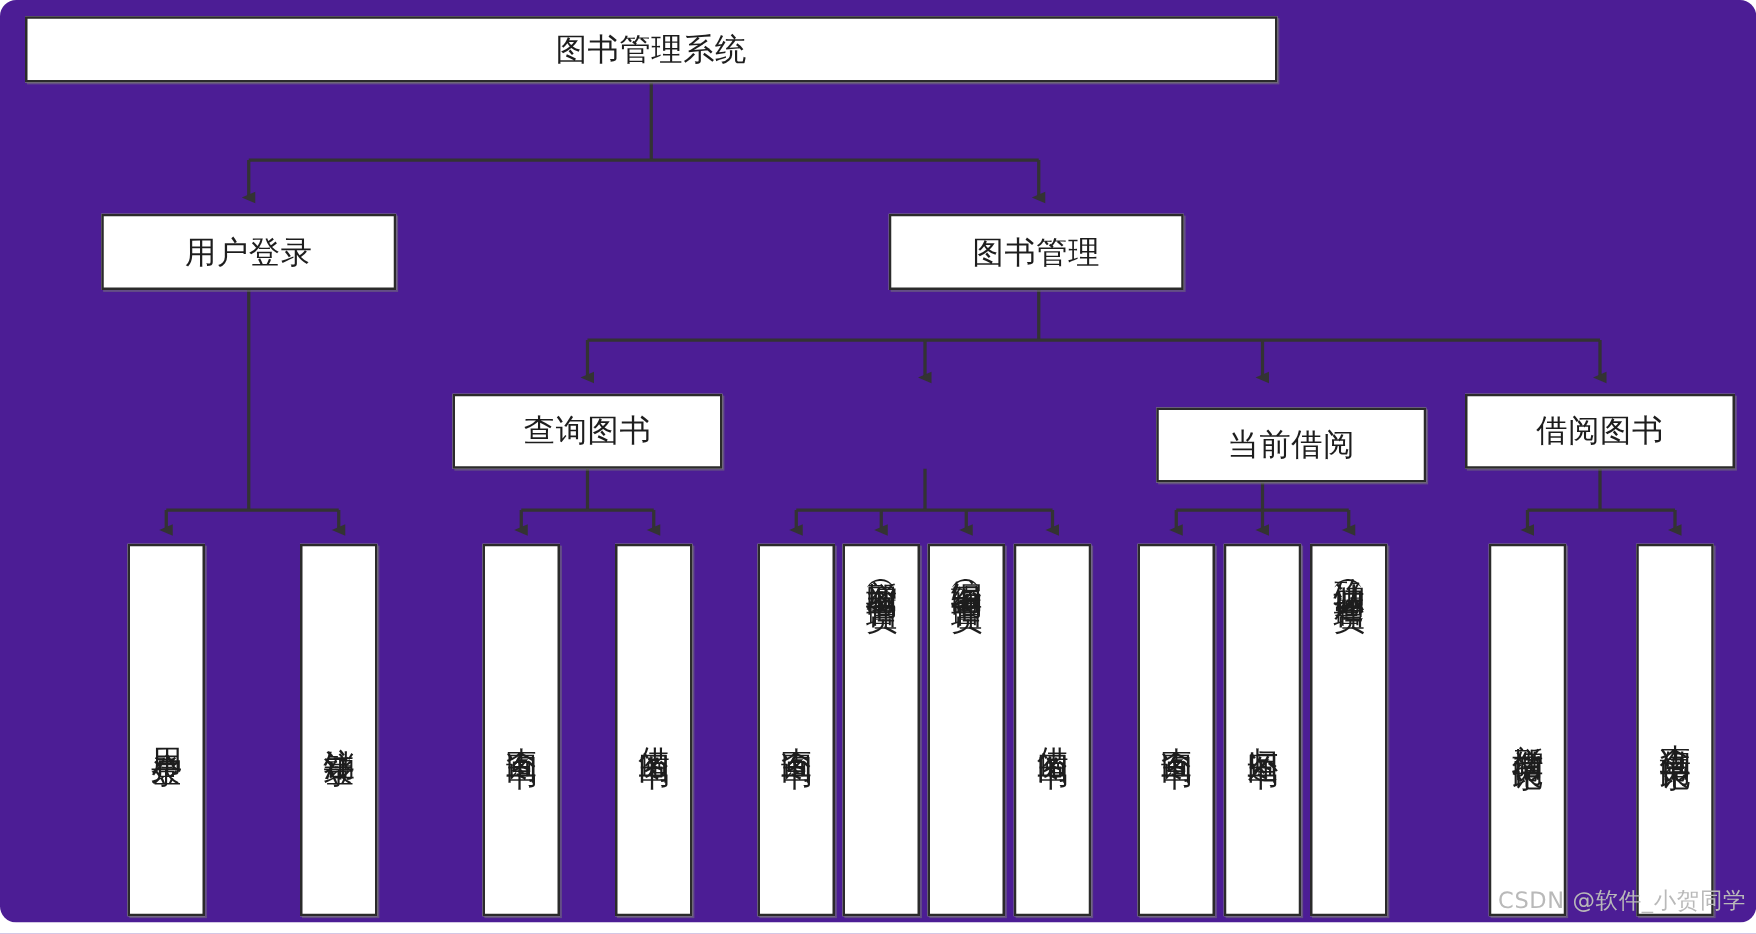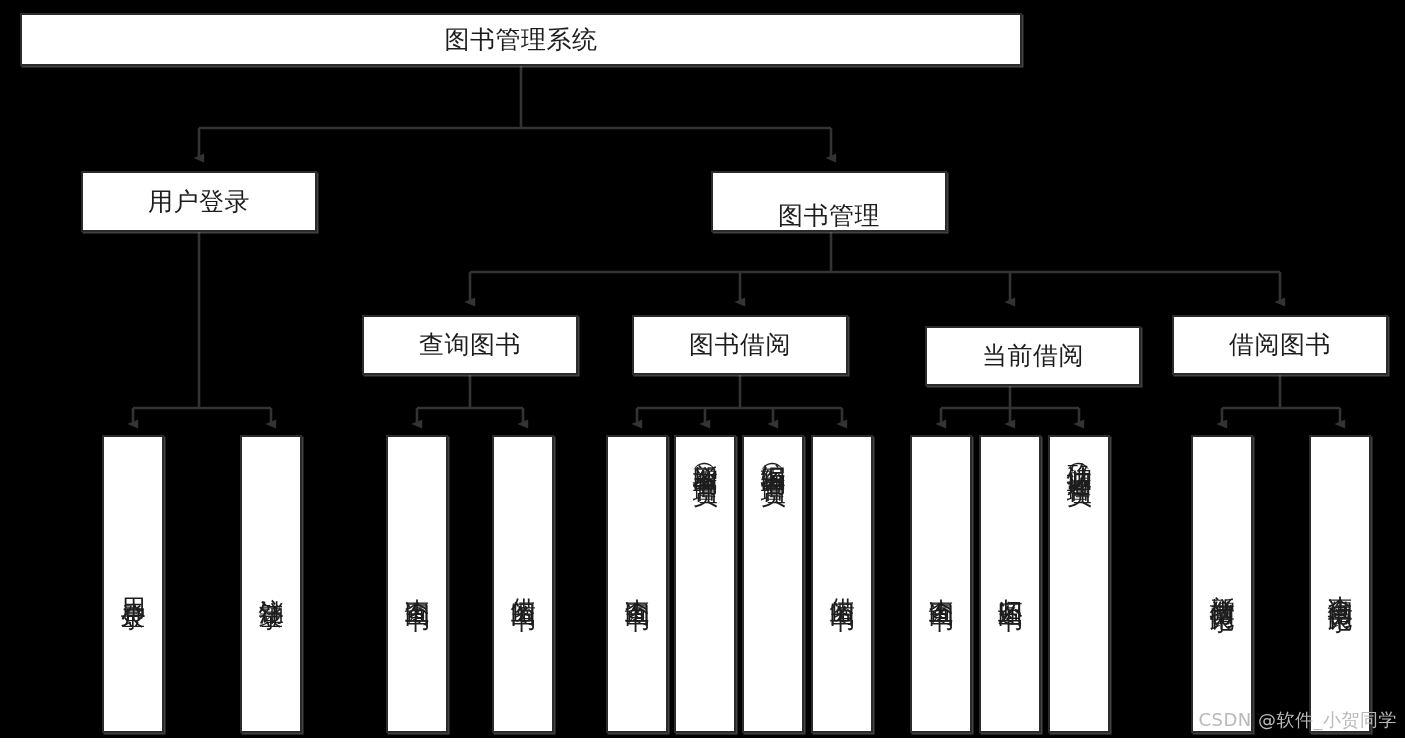--- a/index.html
+++ b/index.html
@@ -7,22 +7,23 @@
     padding: 0;
     background: #ffffff;
   }
   body {
     font-family: "DejaVu Sans", "Liberation Sans", sans-serif;
   }
   #canvas {
     position: relative;
     width: 1405px;
     height: 738px;
-    background: #000000;
+    background: #4c1d95;
     overflow: hidden;
+    border-radius: 13px;
   }
   #edges {
     position: absolute;
     left: 0;
     top: 0;
     width: 1405px;
     height: 747px;
     pointer-events: none;
   }
   .node {
@@ -133,29 +134,26 @@
     </g>
   </svg>
 
   <div class="node horiz root" style="left:20px; top:13px; width:1002px; height:53px;">
     <span class="node-label">图书管理系统</span>
   </div>
 
   <div class="node horiz" style="left:81px; top:171px; width:236px; height:61px;">
     <span class="node-label">用户登录</span>
   </div>
-  <div class="node horiz" style="left:711px; top:171px; width:236px; height:61px;align-items:flex-end;">
+  <div class="node horiz" style="left:711px; top:171px; width:236px; height:61px;">
     <span class="node-label">图书管理</span>
   </div>
 
   <div class="node horiz" style="left:362px; top:315px; width:216px; height:60px;">
     <span class="node-label">查询图书</span>
-  </div>
-  <div class="node horiz" style="left:632px; top:315px; width:216px; height:60px;">
-    <span class="node-label">图书借阅</span>
   </div>
   <div class="node horiz" style="left:902px; top:326px; width:216px; height:60px;margin-left:23px;">
     <span class="node-label">当前借阅</span>
   </div>
   <div class="node horiz" style="left:1172px; top:315px; width:216px; height:60px;">
     <span class="node-label">借阅图书</span>
   </div>
 
   <div class="node vert centered" style="left:102px; top:435px; width:62px; height:298px;">
     <span class="node-label">用户登录</span>

